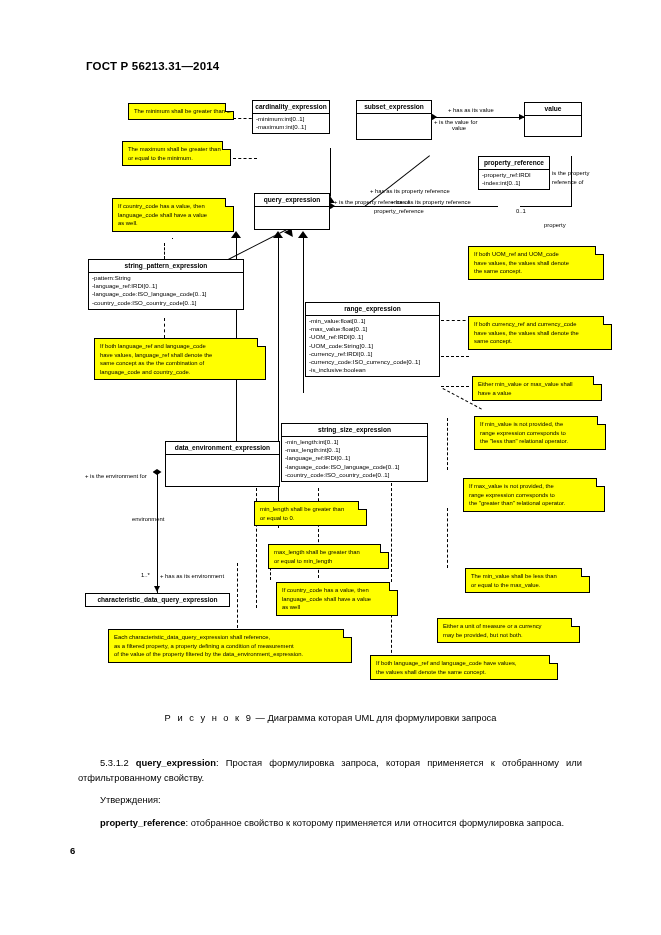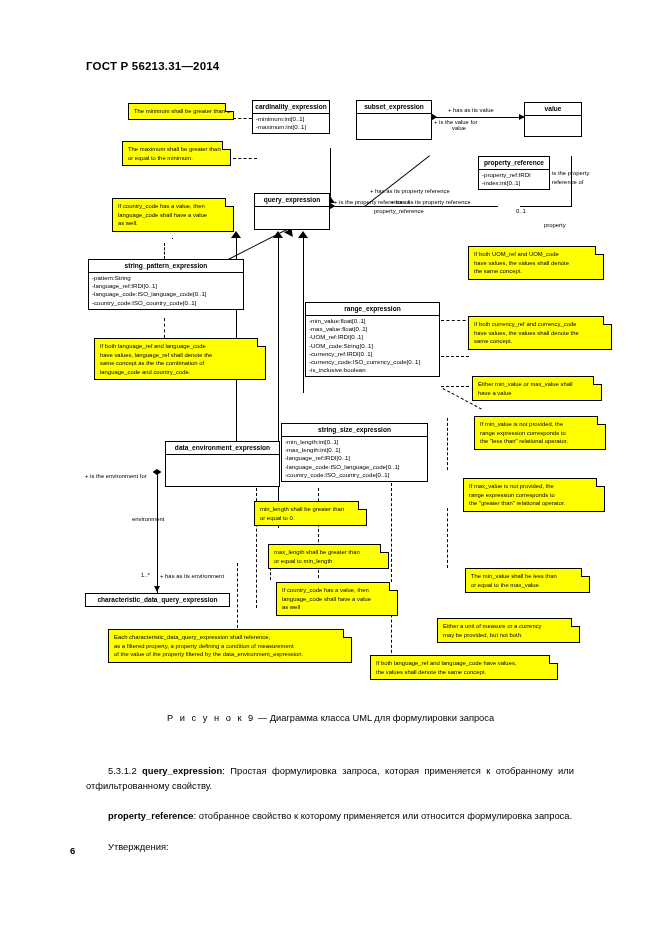--- a/index.html
+++ b/index.html
@@ -188,21 +188,21 @@
   .caption .sp { letter-spacing: 2px; }
   .body-text {
     position: absolute;
     left: 70px;
     top: 748px;
     width: 520px;
     font-size: 9.4px;
     line-height: 14.5px;
     text-align: justify;
   }
-  .body-text p { margin: 16px; text-indent: 22px; }
+  .body-text p { margin: 8px; text-indent: 22px; }
   .body-text b { font-weight: bold; }
   .pageno {
     position: absolute;
     left: 70px;
     top: 845px;
     font-size: 9.5px;
     font-weight: bold;
   }
 </style>
 </head>
@@ -460,24 +460,24 @@
     <div class="note" style="left:108px; top:541px; width:244px;">
       <div class="folded"></div>
       <span class="line">Each characteristic_data_query_expression shall reference,</span>
       <span class="line">as a filtered property, a property defining a condition of measurement</span>
       <span class="line">of the value of the property filtered by the data_environment_expression.</span>
     </div>
 
   </div>
 
   <div class="caption">
-    <span class="sp">Р и с у н о к  9</span><span> — Диаграмма класса UML для формулировки запроса</span>
+    <span class="sp">Р и с у н о к  9</span><span> — Диаграмма которая UML для формулировки запроса</span>
   </div>
 
   <div class="body-text">
     <p><span>5.3.1.2 </span><b>query_expression</b><span>: Простая формулировка запроса, которая применяется к отобранному или отфильтрованному свойству.</span></p>
+    <p>Утверждения:</p>
     <p><b>property_reference</b><span>: отобранное свойство к которому применяется или относится формулировка запроса.</span></p>
-    <p>Утверждения:</p>
   </div>
 
   <div class="pageno">6</div>
 
 </div>
 
 </body></html>

